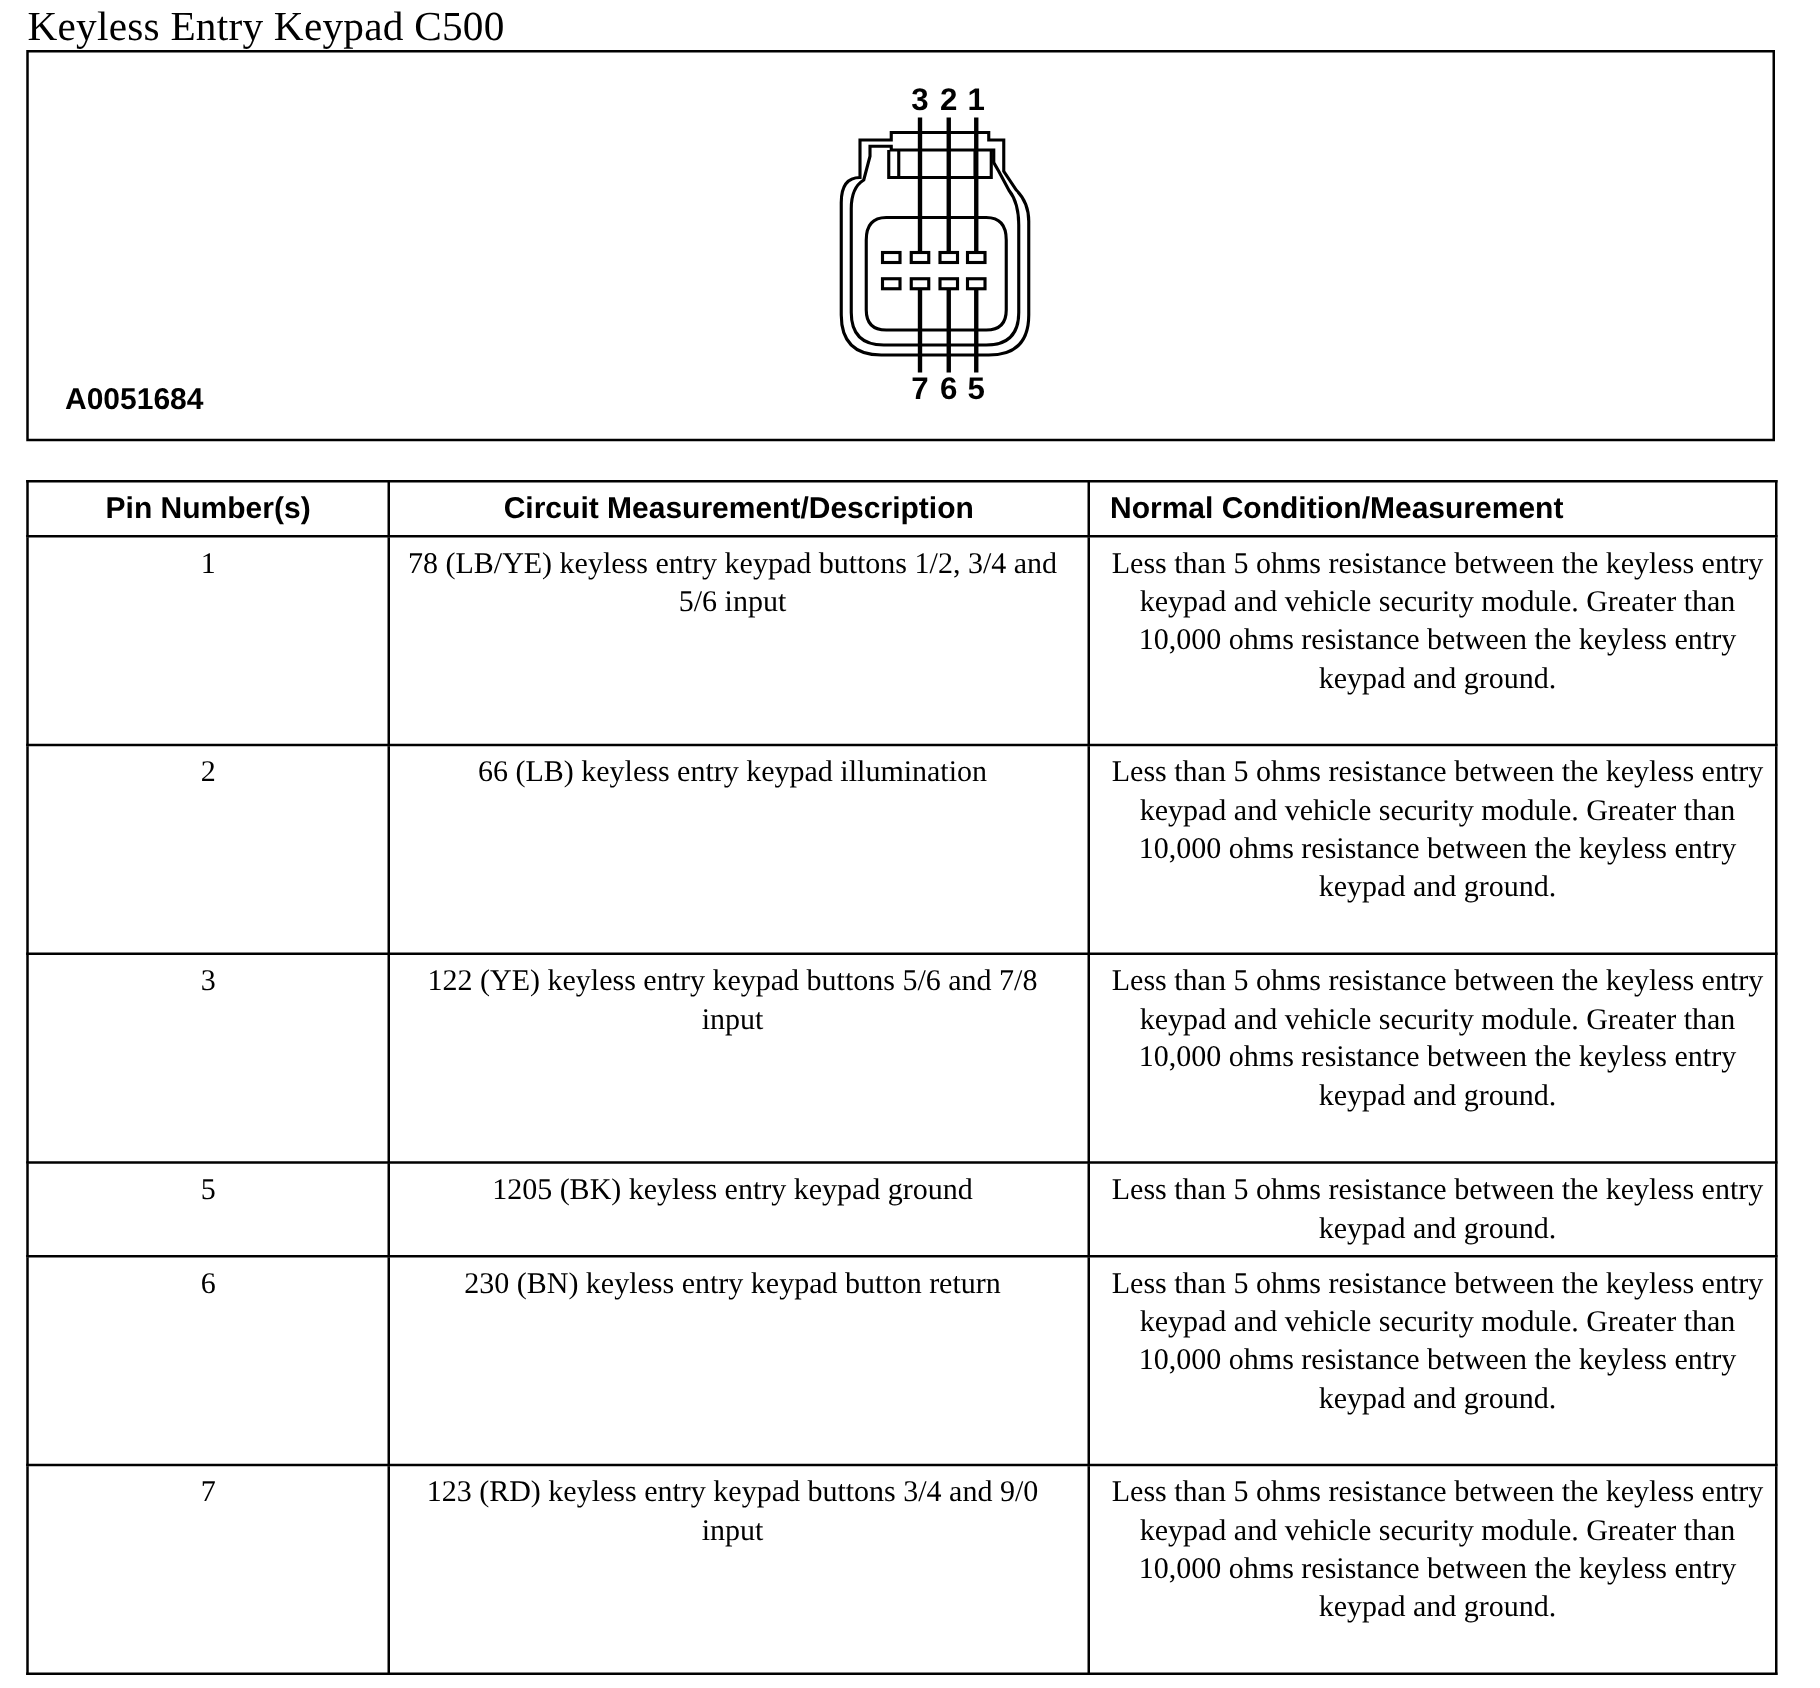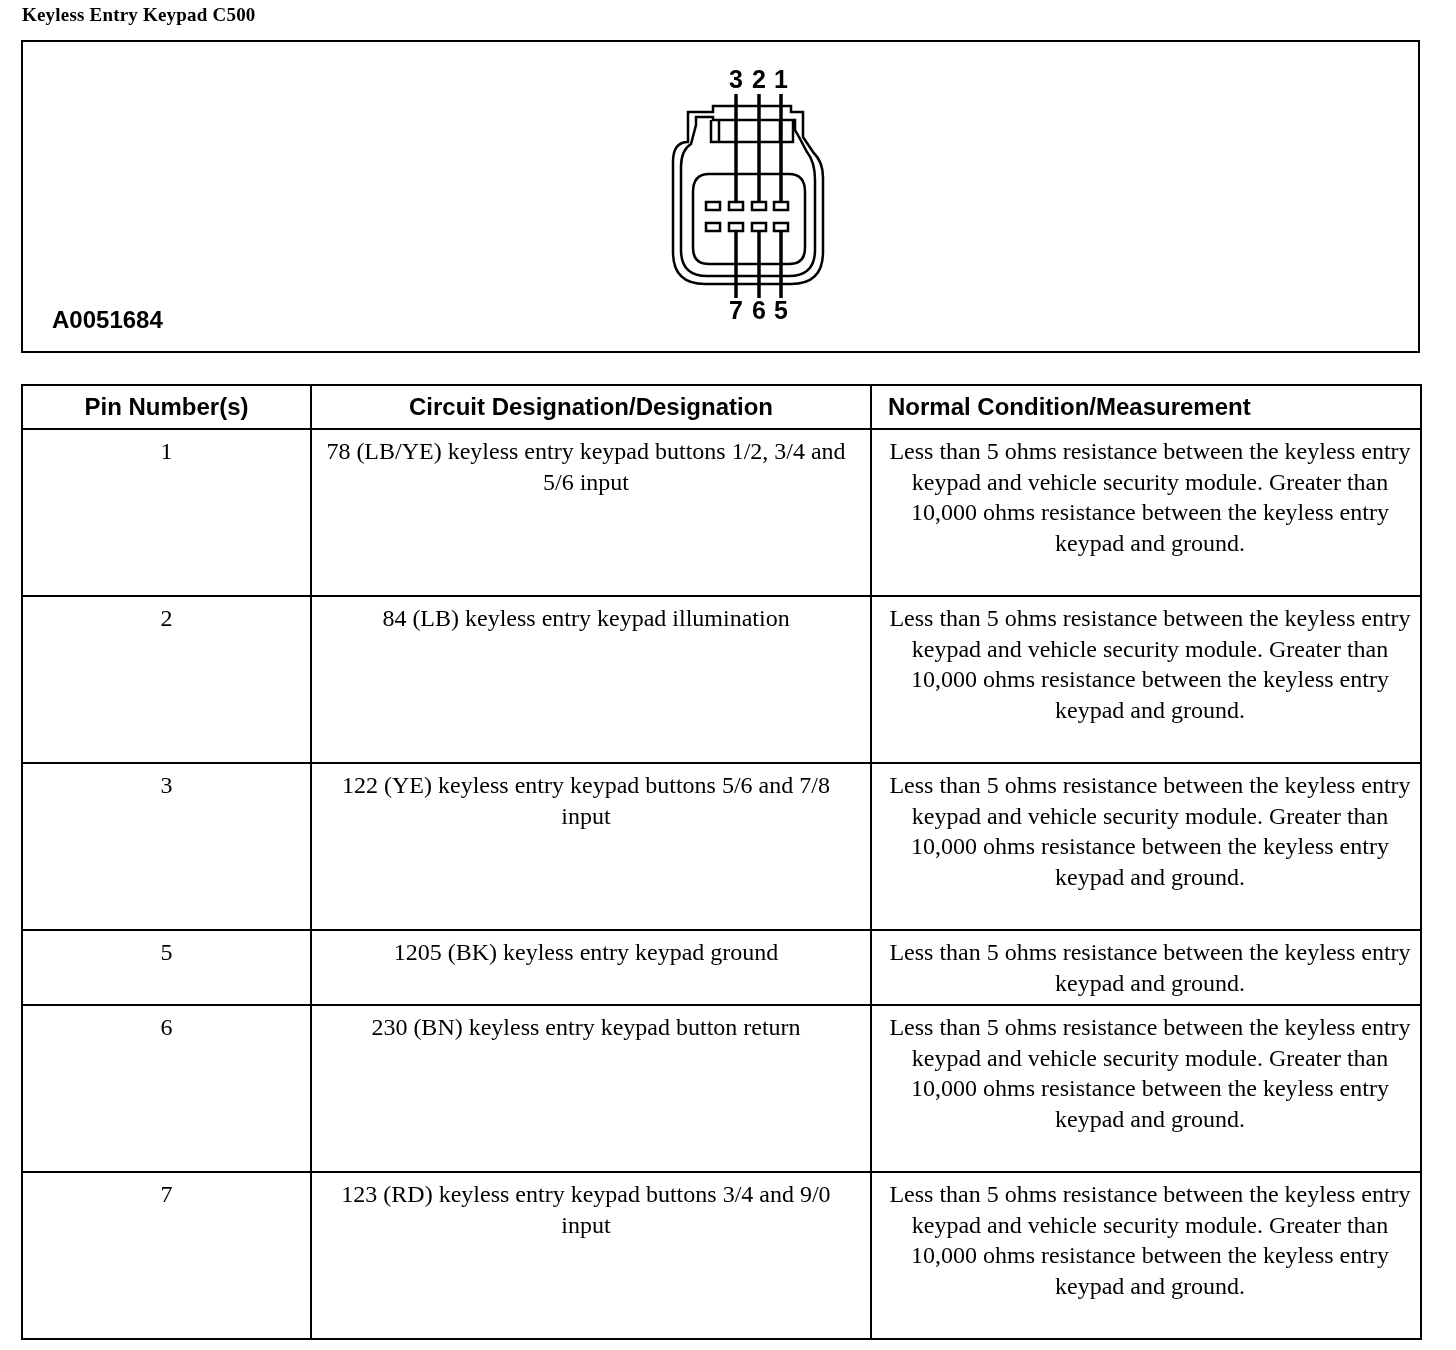--- a/index.html
+++ b/index.html
@@ -1,20 +1,20 @@
 <!DOCTYPE html>
 <html><head>
 <meta charset="utf-8">
 <style>
   html, body { margin: 0; padding: 0; background: #ffffff; }
   body { width: 1456px; height: 1350px; position: relative; color: #000; }
   .title {
     position: absolute; left: 22px; top: 4px;
     font-family: "Liberation Serif", "DejaVu Serif", serif;
-    font-weight: bold; font-size: 19px; letter-spacing: 0.2px;
+    font-weight: normal; font-size: 33px; letter-spacing: 0.2px;
   }
   .figure-box {
     position: absolute; left: 21px; top: 40px; width: 1395px; height: 309px;
     border: 2px solid #000; box-sizing: content-box;
   }
   .figure-id {
     position: absolute; left: 29px; top: 264px;
     font-family: "Liberation Sans", "DejaVu Sans", sans-serif;
     font-weight: bold; font-size: 24px;
   }
@@ -105,33 +105,33 @@
 
 <table class="pinout">
   <colgroup>
       <col class="c1">
       <col class="c2">
       <col class="c3">
     </colgroup>
   <thead>
     <tr>
       <th class="c1">Pin Number(s)</th>
-      <th class="c2">Circuit Designation/Designation</th>
+      <th class="c2">Circuit Measurement/Description</th>
       <th class="c3">Normal Condition/Measurement</th>
     </tr>
   </thead>
   <tbody>
     <tr style="height:167px">
       <td class="pin">1</td>
       <td class="desc">78 (LB/YE) keyless entry keypad buttons 1/2, 3/4 and 5/6 input</td>
       <td class="meas">Less than 5 ohms resistance between the keyless entry keypad and vehicle security module. Greater than 10,000 ohms resistance between the keyless entry keypad and ground.</td>
     </tr>
     <tr style="height:167px">
       <td class="pin">2</td>
-      <td class="desc">84 (LB) keyless entry keypad illumination</td>
+      <td class="desc">66 (LB) keyless entry keypad illumination</td>
       <td class="meas">Less than 5 ohms resistance between the keyless entry keypad and vehicle security module. Greater than 10,000 ohms resistance between the keyless entry keypad and ground.</td>
     </tr>
     <tr style="height:167px">
       <td class="pin">3</td>
       <td class="desc">122 (YE) keyless entry keypad buttons 5/6 and 7/8 input</td>
       <td class="meas">Less than 5 ohms resistance between the keyless entry keypad and vehicle security module. Greater than 10,000 ohms resistance between the keyless entry keypad and ground.</td>
     </tr>
     <tr style="height:75px">
       <td class="pin">5</td>
       <td class="desc">1205 (BK) keyless entry keypad ground</td>

